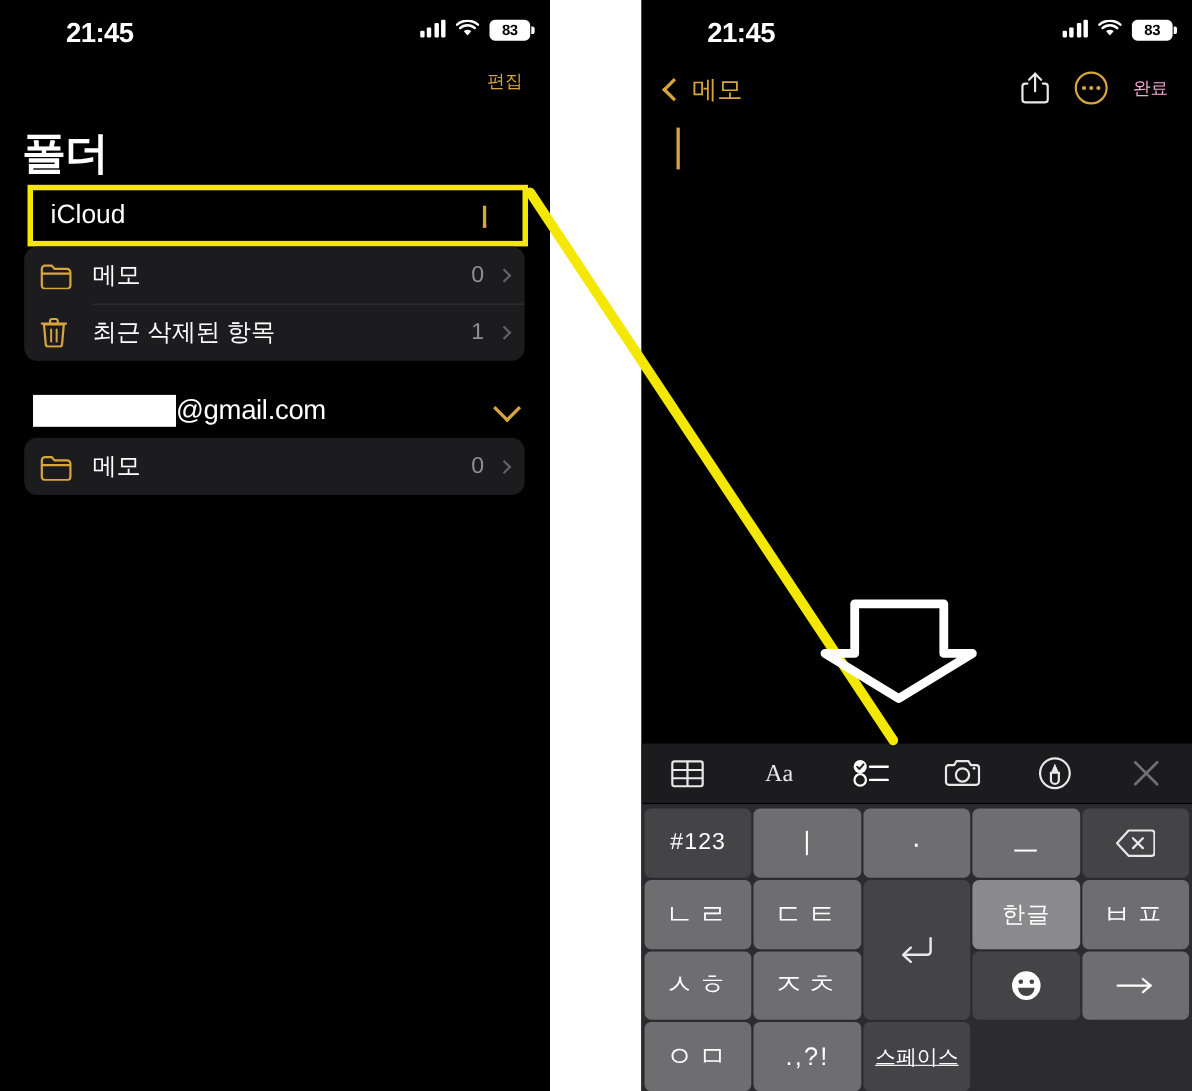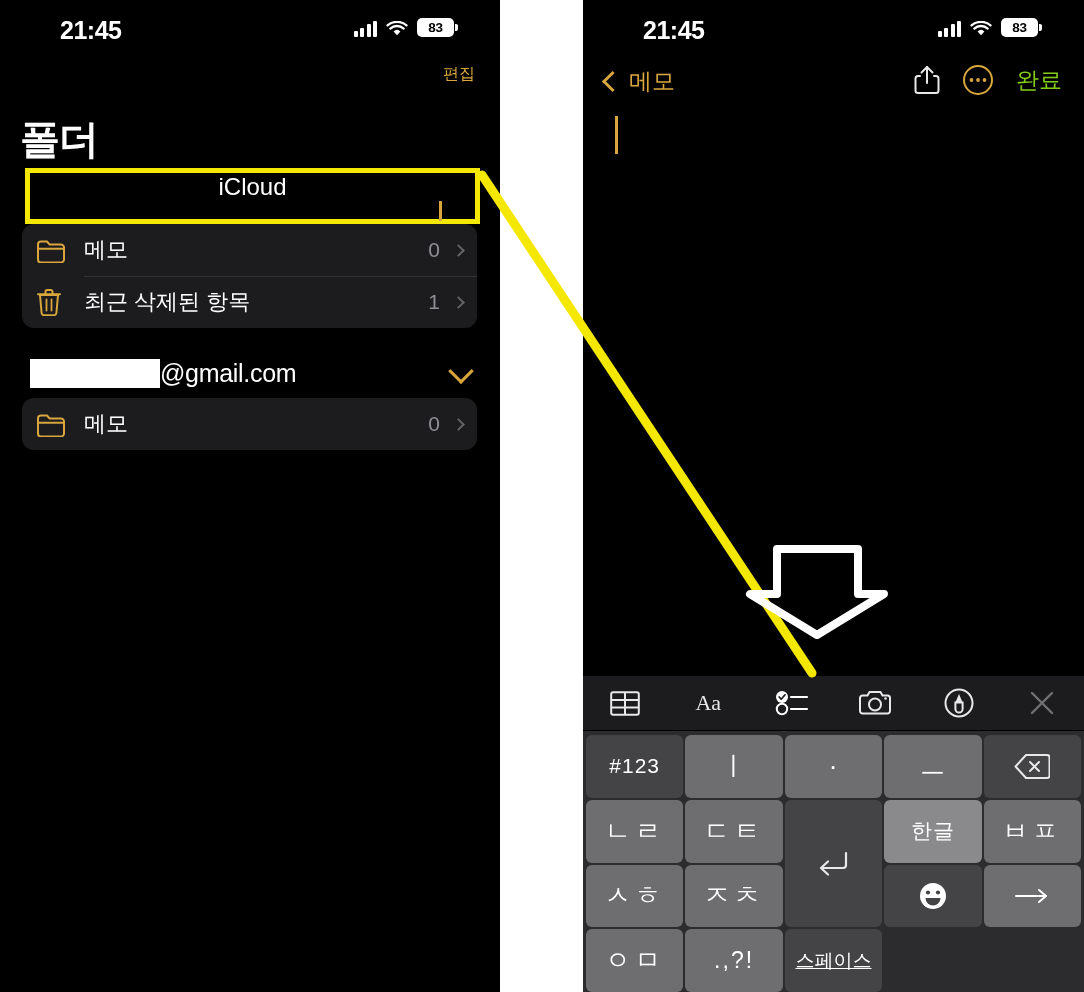--- a/index.html
+++ b/index.html
@@ -19,22 +19,22 @@
   
   .statusbar {
     position:absolute; top:0; left:0; right:0; height:56px;
     display:flex; align-items:center;
   }
   .status-time {
     position:absolute; left:60px; top:16px;
     color:#ffffff; font-size:25px; font-weight:bold; letter-spacing:-0.5px;
   }
   .status-right {
-    position:absolute; right:46px; top:18px;
-    display:flex; align-items:flex-end; gap:9px;
+    position:absolute; right:18px; top:18px;
+    display:flex; align-items:flex-start; gap:9px;
   }
   .bars { display:flex; align-items:flex-end; gap:2.5px; height:16px; }
   .bars i { display:block; width:4px; background:#fff; border-radius:1px; }
   .bars i:nth-child(1){ height:6px; }
   .bars i:nth-child(2){ height:9px; }
   .bars i:nth-child(3){ height:13px; }
   .bars i:nth-child(4){ height:16px; }
   .wifi { width:22px; height:16px; position:relative; }
   .batt {
     position:relative; width:37px; height:19px;
@@ -69,21 +69,21 @@
     position:absolute; right:0; top:50%;
   }
   .chev-down {
     width:18px; height:18px; border-right:3.5px solid #d8a63c;
     border-bottom:3.5px solid #d8a63c; transform:translateY(-60%) rotate(45deg);
   }
 
   #icloud-row {
     position:absolute; left:25px; top:168px; width:455px; height:56px;
     border:5px solid #f5e800; background:#000;
-    display:flex; align-items:center; padding:0 16px;flex-direction:column;
+    display:flex; align-items:center; padding:0 16px;
   }
   #icloud-row .label { color:#fff; font-size:24px; }
   #icloud-row .chev-wrap { margin-left:auto; width:20px; }
 
   .folder-group {
     position:absolute; left:22px; width:455px;
     background:#1c1c1e; border-radius:12px; overflow:hidden;
   }
   #icloud-folders { top:224px; }
   #gmail-folders  { top:398px; }
@@ -128,21 +128,21 @@
     border-bottom:3.5px solid #d8a63c; transform:rotate(45deg);
   }
   #back-button .lbl { color:#d8a63c; font-size:23px; font-family:inherit; }
   #nav-actions {
     position:absolute; right:22px; top:4px;
     display:flex; align-items:center; gap:22px;
   }
   #share-icon { width:26px; height:30px; }
   #more-icon  { width:32px; height:32px; }
   #done-button {
-    color:#84cc16; font-size:23px; background:none; border:none;
+    color:#f9a8d4; font-size:16px; background:none; border:none;
     font-family:Liberation Serif, serif; cursor:pointer;
   }
   #note-cursor {
     position:absolute; left:615px; top:116px; width:3px; height:38px;
     background:#d8a63c;
   }
 
   
   #note-toolbar {
     position:absolute; left:0; right:0; top:676px; height:54px;

